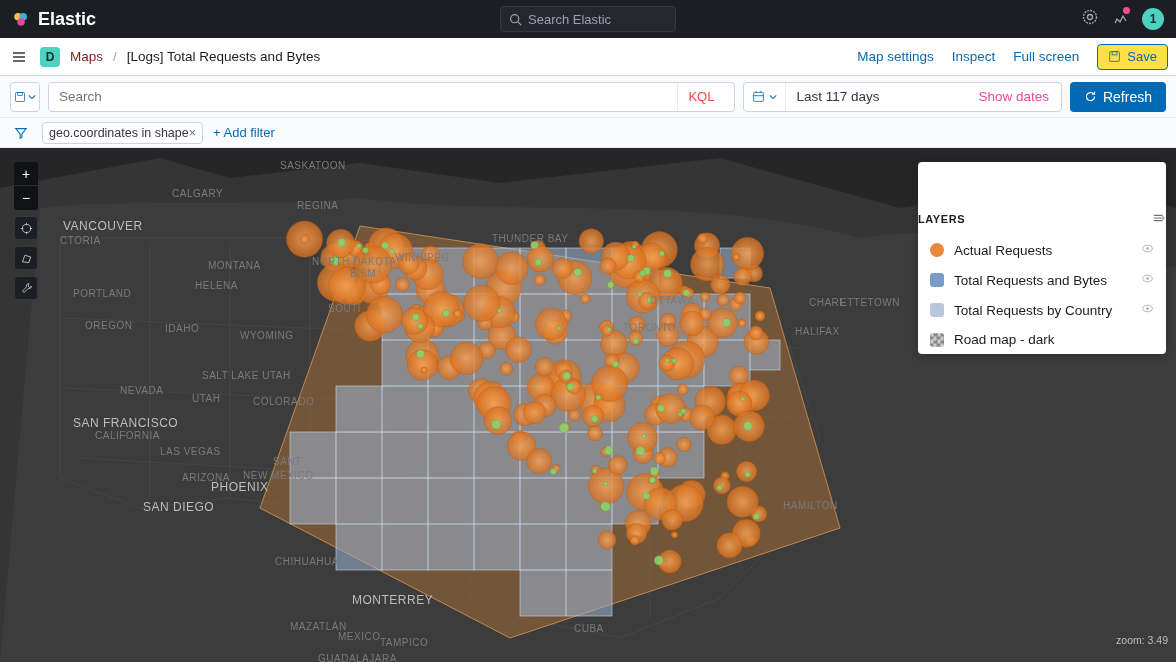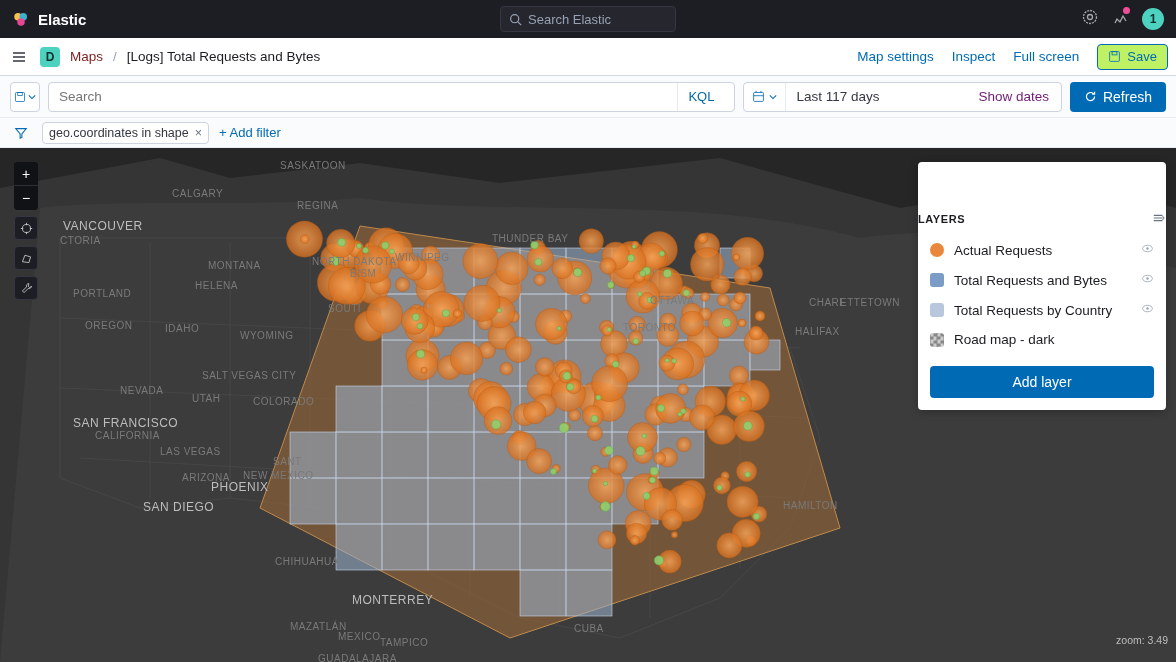--- a/index.html
+++ b/index.html
@@ -1,54 +1,54 @@
 <!DOCTYPE html>
 <html><head>
 <meta charset="utf-8">
 <style>
 * { box-sizing: border-box; margin: 0; padding: 0; font-family: -apple-system, BlinkMacSystemFont, "Segoe UI", Helvetica, Arial, sans-serif; }
 html, body { width: 1176px; height: 662px; overflow: hidden; background: #1a1a1a; }
 
 
 .global-header { height: 38px; background: #1d1e24; display: flex; align-items: center; padding: 0 12px; color: #d4d4d4; position: relative; }
-.logo { display: flex; align-items: center; gap: 8px; font-size: 15px; font-weight: 600; color: #fff; }
+.logo { display: flex; align-items: center; gap: 8px; font-size: 18px; font-weight: 600; color: #fff; }
 .logo-mark { width: 18px; height: 18px; }
 .global-search { position: absolute; left: 50%; transform: translateX(-50%); width: 176px; height: 26px; border: 1px solid #343741; border-radius: 4px; background: #25262e; display: flex; align-items: center; padding: 0 8px; gap: 6px; color: #98a2b3; font-size: 13px; }
 .header-right { margin-left: auto; display: flex; align-items: center; gap: 14px; }
 .header-icon { color: #a6aab0; cursor: pointer; position: relative; }
 .news-dot { position: absolute; top: -2px; right: -2px; width: 7px; height: 7px; border-radius: 50%; background: #f04e98; }
 .avatar { width: 22px; height: 22px; border-radius: 50%; background: #4dd2c0; color: #0e2f2a; display: flex; align-items: center; justify-content: center; font-size: 12px; font-weight: 600; }
 
 
 .app-header { height: 38px; background: #fff; border-bottom: 1px solid #d3dae6; display: flex; align-items: center; padding: 0 8px; gap: 10px; font-size: 13.5px; color: #1a1c21; }
 .burger { width: 22px; height: 22px; display: flex; align-items: center; justify-content: center; cursor: pointer; color: #343741; }
 .space-badge { width: 20px; height: 20px; border-radius: 4px; background: #4dd2c0; color: #0e2f2a; display: flex; align-items: center; justify-content: center; font-size: 12px; font-weight: 700; }
 .crumb-link { color: #7f1d1d; cursor: pointer; }
 .crumb-sep { color: #98a2b3; }
 .crumb-current { color: #1a1c21; font-weight: 500; }
 .app-actions { margin-left: auto; display: flex; align-items: center; gap: 18px; }
 .action-link { color: #006bb4; cursor: pointer; }
-.save-btn { border: 1px solid #006bb4; color: #006bb4; background: #bef264; height: 26px; padding: 0 10px; border-radius: 4px; display: flex; align-items: center; gap: 6px; cursor: pointer; font-size: 13px; }
+.save-btn { border: 1px solid #006bb4; color: #006bb4; background: #fde047; height: 26px; padding: 0 10px; border-radius: 4px; display: flex; align-items: center; gap: 6px; cursor: pointer; font-size: 13px; }
 
 
 .query-row { height: 42px; background: #fafbfd; border-bottom: 1px solid #e6ebf2; display: flex; align-items: center; padding: 0 10px; gap: 8px; }
 .query-chip { width: 30px; height: 30px; border: 1px solid #cdd3df; border-radius: 4px; background: #fff; display: flex; align-items: center; justify-content: center; gap: 2px; cursor: pointer; color: #006bb4; }
 .query-input-wrap { flex: 1 1 auto; height: 30px; border: 1px solid #cdd3df; border-radius: 4px; background: #fff; display: flex; align-items: center; padding: 0 10px; }
 .query-input-wrap input { border: none; outline: none; flex: 1; font-size: 13.5px; color: #343741; }
-.kql { color: #0369a1; font-size: 13px; padding: 0 10px; border-left: 1px solid #e6ebf2; height: 100%; display: flex; align-items: center; cursor: pointer; }
+.kql { color: #ef4444; font-size: 13px; padding: 0 10px; border-left: 1px solid #e6ebf2; height: 100%; display: flex; align-items: center; cursor: pointer; }
 .date-picker { height: 30px; border: 1px solid #cdd3df; border-radius: 4px; background: #fff; display: flex; align-items: center; }
 .date-chip { display: flex; align-items: center; gap: 4px; padding: 0 8px; height: 100%; cursor: pointer; color: #006bb4; border-right: 1px solid #e6ebf2; }
 .date-range { padding: 0 14px 0 10px; color: #343741; font-size: 13.5px; min-width: 180px; }
-.show-dates { color: #701a75; padding: 0 12px; cursor: pointer; font-size: 13.5px; }
+.show-dates { color: #ec4899; padding: 0 12px; cursor: pointer; font-size: 13.5px; }
 .refresh-btn { height: 30px; padding: 0 14px; background: #006bb4; color: #fff; border: none; border-radius: 4px; display: flex; align-items: center; gap: 6px; font-size: 14px; cursor: pointer; }
 
 
 .filter-row { height: 30px; background: #fafbfd; border-bottom: 1px solid #e6ebf2; display: flex; align-items: center; padding: 0 10px; gap: 10px; font-size: 13px; }
 .filter-toggle { width: 22px; height: 22px; border-radius: 50%; display: flex; align-items: center; justify-content: center; color: #006bb4; cursor: pointer; }
-.filter-pill { height: 22px; border: 1px solid #cdd3df; border-radius: 4px; background: #fff; display: flex; align-items: center; padding: 0 6px; gap: 6px; color: #343741; font-size: 12.5px; }
+.filter-pill { height: 22px; border: 1px solid #cdd3df; border-radius: 4px; background: #fff; display: flex; align-items: center; padding: 0 6px; gap: 0; color: #343741; font-size: 12.5px; }
 .filter-pill .x { color: #69707d; cursor: pointer; }
 .add-filter { color: #006bb4; cursor: pointer; }
 
 
 .map-area { position: relative; height: calc(662px - 38px - 38px - 42px - 30px); background: #2a2a2a; overflow: hidden; }
 .map-svg { position: absolute; inset: 0; width: 100%; height: 100%; }
 
 .map-label { position: absolute; font-size: 10px; color: #7a7a7a; letter-spacing: 0.5px; pointer-events: none; white-space: nowrap; }
 .map-label.city { color: #bdbdbd; font-size: 12px; font-weight: 500; }
 
@@ -527,21 +527,21 @@
       <span class="map-label " style="left: 492px; top: 85px;">THUNDER BAY</span>
       <span class="map-label " style="left: 312px; top: 108px;">NORTH DAKOTA</span>
       <span class="map-label " style="left: 208px; top: 112px;">MONTANA</span>
       <span class="map-label " style="left: 195px; top: 132px;">HELENA</span>
       <span class="map-label " style="left: 350px; top: 120px;">BISM</span>
       <span class="map-label " style="left: 73px; top: 140px;">PORTLAND</span>
       <span class="map-label " style="left: 85px; top: 172px;">OREGON</span>
       <span class="map-label " style="left: 165px; top: 175px;">IDAHO</span>
       <span class="map-label " style="left: 240px; top: 182px;">WYOMING</span>
       <span class="map-label " style="left: 328px; top: 155px;">SOUTI</span>
-      <span class="map-label " style="left: 202px; top: 222px;">SALT VEGAS CITY</span>
+      <span class="map-label " style="left: 202px; top: 222px;">SALT LAKE UTAH</span>
       <span class="map-label " style="left: 120px; top: 237px;">NEVADA</span>
       <span class="map-label " style="left: 192px; top: 245px;">UTAH</span>
       <span class="map-label " style="left: 253px; top: 248px;">COLORADO</span>
       <span class="map-label city" style="left: 73px; top: 268px;">SAN FRANCISCO</span>
       <span class="map-label " style="left: 95px; top: 282px;">CALIFORNIA</span>
       <span class="map-label " style="left: 160px; top: 298px;">LAS VEGAS</span>
       <span class="map-label " style="left: 182px; top: 324px;">ARIZONA</span>
       <span class="map-label " style="left: 243px; top: 322px;">NEW MEXICO</span>
       <span class="map-label city" style="left: 211px; top: 332px;">PHOENIX</span>
       <span class="map-label city" style="left: 143px; top: 352px;">SAN DIEGO</span>
@@ -616,17 +616,16 @@
           <span class="layer-eye"><svg width="13" height="13" viewBox="0 0 16 16">
               <ellipse cx="8" cy="8" rx="6" ry="4" stroke="#98a2b3" fill="none"></ellipse>
               <circle cx="8" cy="8" r="1.5" fill="#98a2b3"></circle>
             </svg></span>
         </div>
         <div class="layer-row">
           <span class="layer-swatch" style="background: repeating-conic-gradient(rgb(136, 136, 136) 0deg, rgb(136, 136, 136) 25%, rgb(204, 204, 204) 0deg, rgb(204, 204, 204) 50%) 50% center / 7px 7px;"></span>
           <span>Road map - dark</span>
         </div>
       </div>
-    <button class="add-layer">Add layer</button>
   </div>
 
   <div class="zoom-level">zoom: 3.49</div>
 </div>
 
 </body></html>

